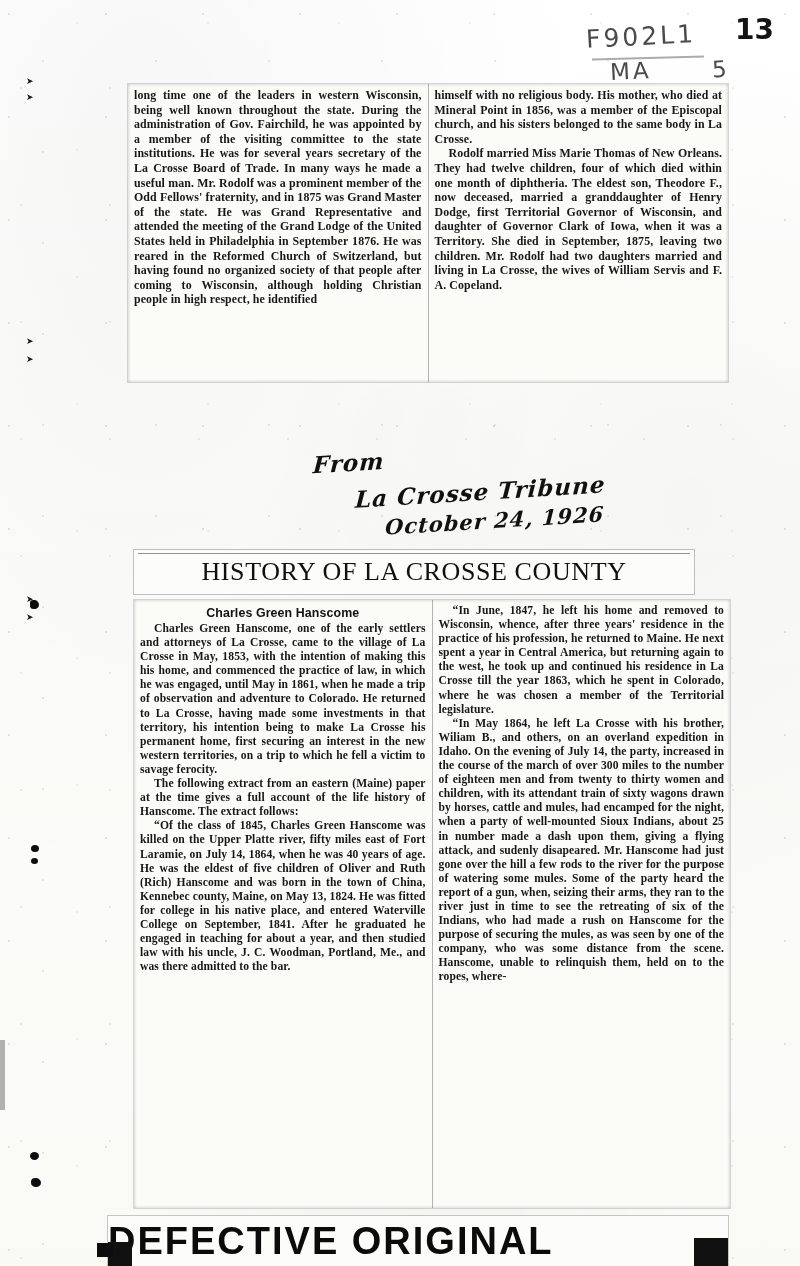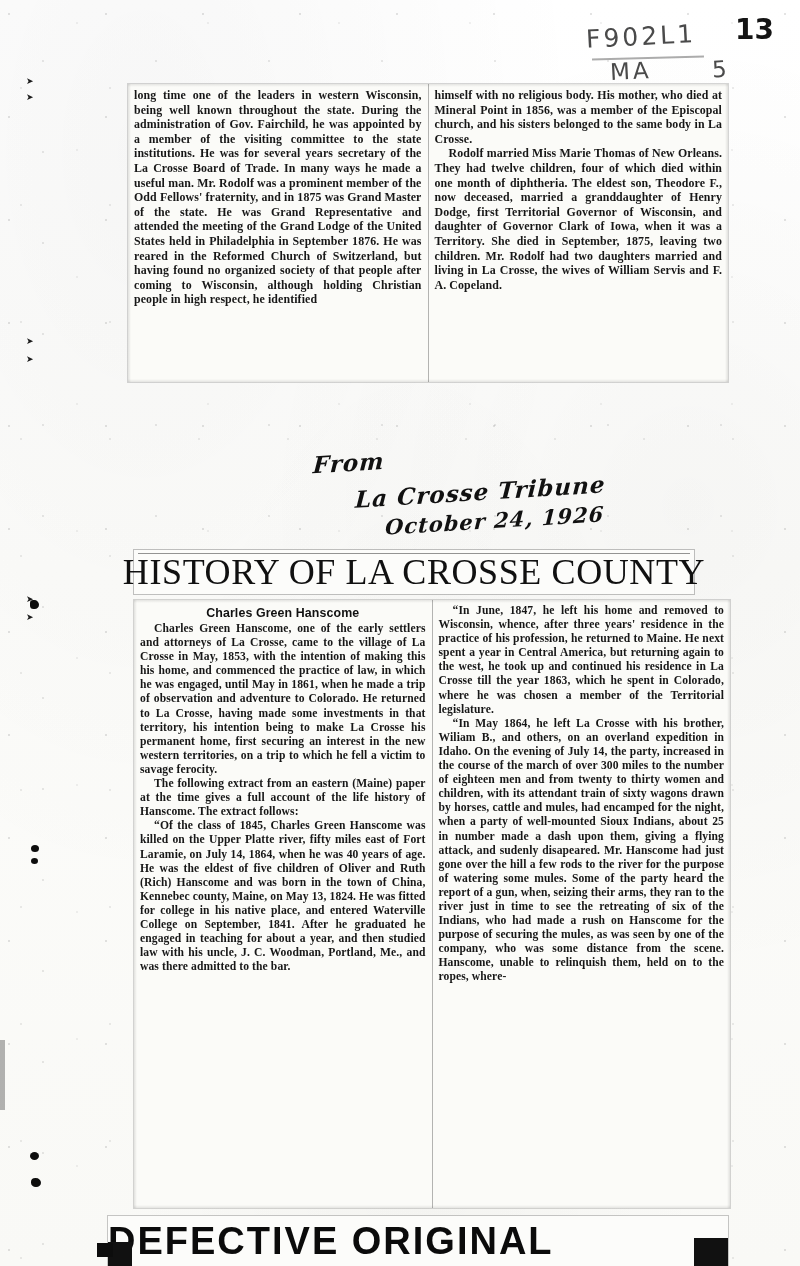--- a/index.html
+++ b/index.html
@@ -158,21 +158,21 @@
   .masthead-rule-top,
   .masthead-rule-bottom {
     position: absolute;
     left: 4px; right: 4px;
     height: 1px;
     background: rgba(60,60,60,.55);
   }
   .masthead-rule-top { top: 3px; }
   .headline {
     font-family: "Liberation Serif", serif;
-    font-size: 36px;
+    font-size: 26px;
     letter-spacing: .6px;
     color: #101010;
     white-space: nowrap;
     font-weight: 400;
   }
 
   .subhead {
     font-family: "Liberation Sans", sans-serif;
     font-weight: 700;
     font-size: 12.4px;

